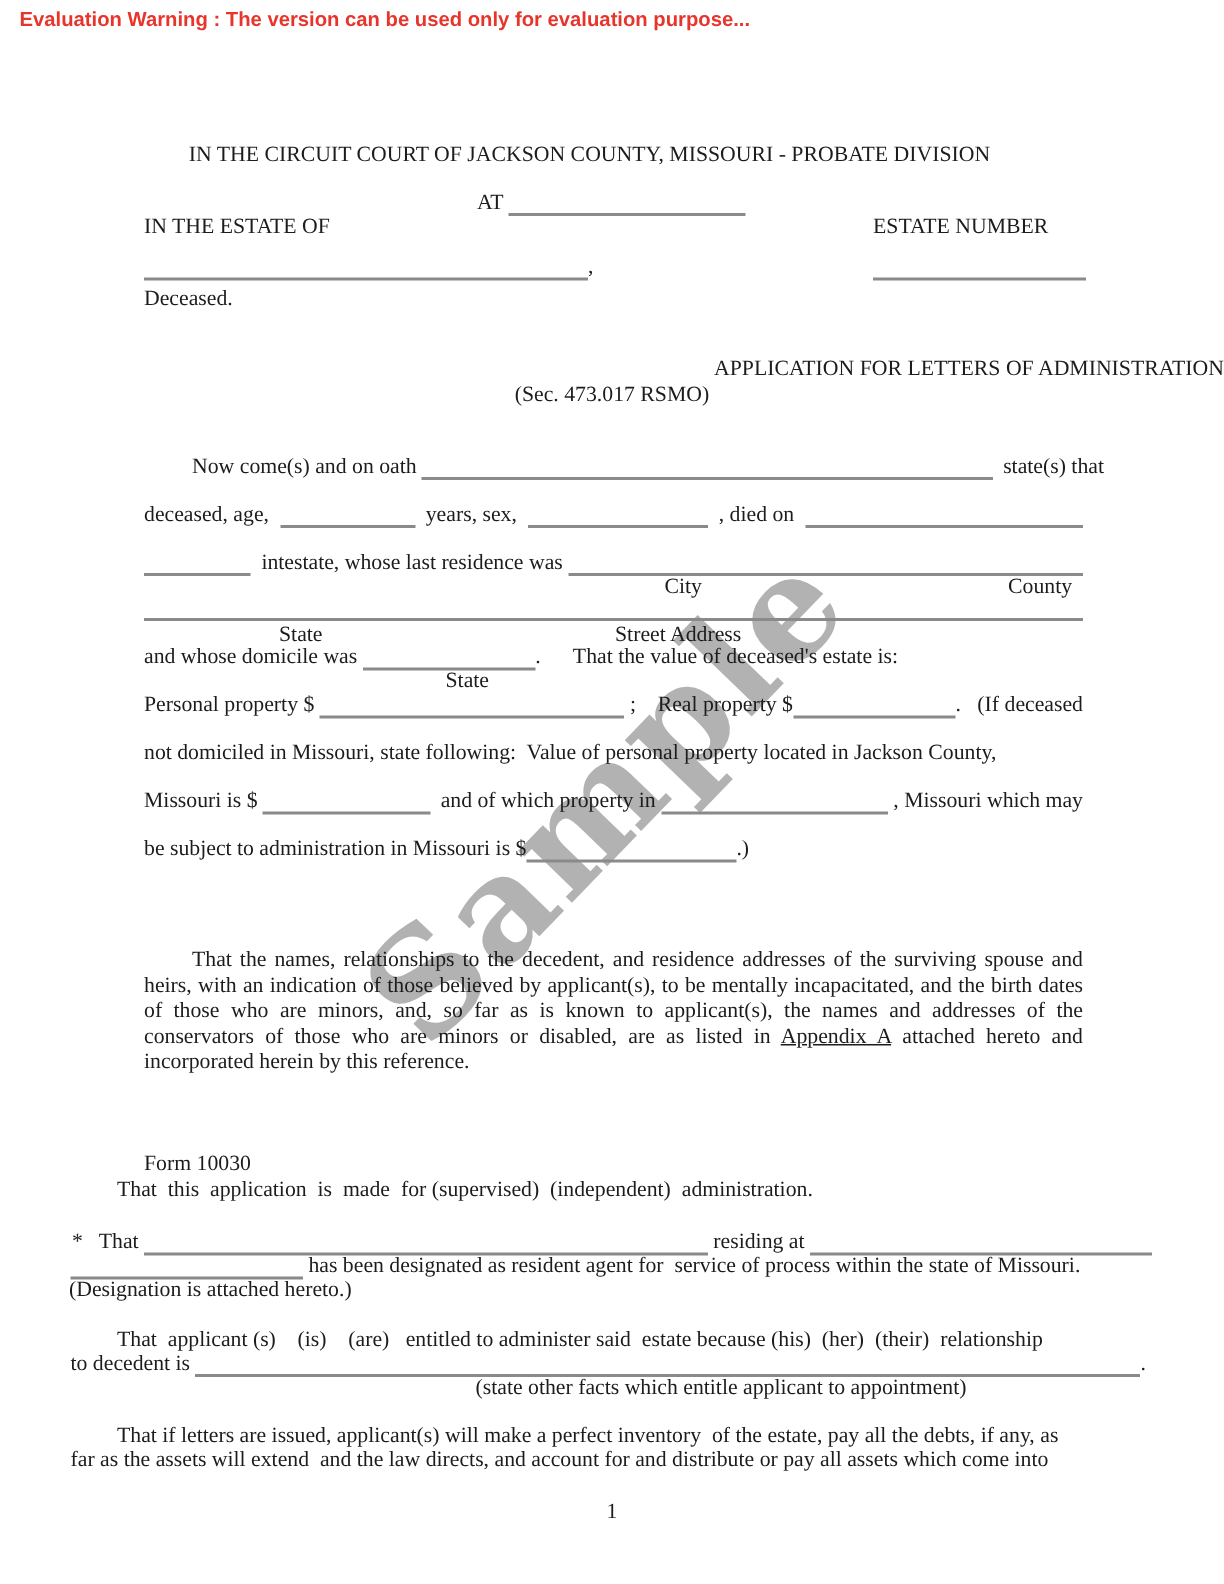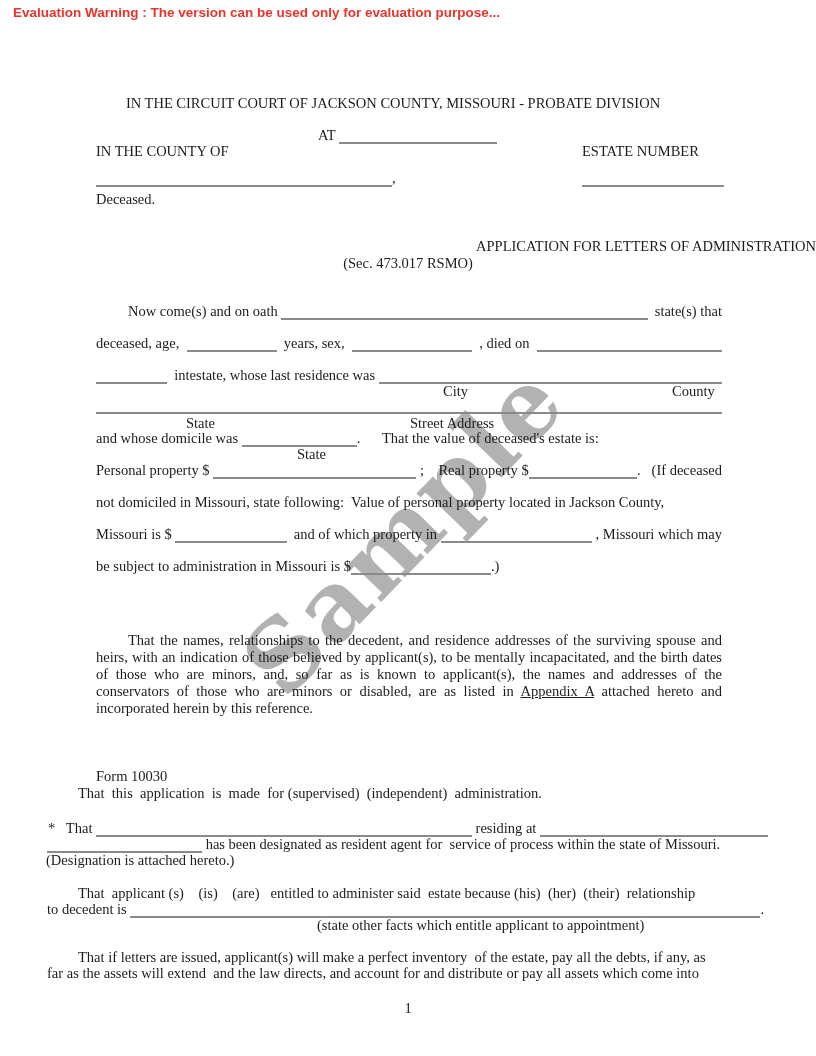--- a/index.html
+++ b/index.html
@@ -53,36 +53,36 @@
 
     <div class="abs warning" style="left: 13px; top: 4px; color: rgb(232, 53, 44);">Evaluation Warning : The version can be used only for evaluation purpose...</div>
 
     <div class="abs center" style="left:-15px; top:95px; width:816px;">IN THE CIRCUIT COURT OF JACKSON COUNTY, MISSOURI - PROBATE DIVISION</div>
 
     <div class="row" style="left:318px; top:127px; height:17px;">
       <span class="t">AT </span>
       <span class="blank" style="width:158px;"></span>
     </div>
 
-    <div class="abs" style="left:96px; top:143px;">IN THE COUNTY OF</div>
+    <div class="abs" style="left:96px; top:143px;">IN THE ESTATE OF</div>
     <div class="abs" style="left:556px; top:143px;margin-left:26px;">ESTATE NUMBER</div>
 
     <div class="row" style="left:96px; right:92px; top:170px; height:17px;">
       <span class="blank" style="width:296px;"></span>
       <span class="t">,</span>
       <span style="flex:1;"></span>
       <span class="blank" style="width:142px;"></span>
     </div>
 
     <div class="abs" style="left:96px; top:191px;">Deceased.</div>
 
     <div class="abs center" style="left:0; top:238px; width:816px;text-align:right;">APPLICATION FOR LETTERS OF ADMINISTRATION</div>
     <div class="abs center" style="left:0; top:255px; width:816px;text-align:center;">(Sec. 473.017 RSMO)</div>
 
-    <div class="row" style="left:128px; right:94px; top:303px; height:17px;align-items:center;">
+    <div class="row" style="left:128px; right:80px; top:303px; height:17px;align-items:center;">
       <span class="t">Now come(s) and on oath </span>
       <span class="blank" style="flex:1;"></span>
       <span class="t">  state(s) that</span>
     </div>
 
     <div class="row" style="left:96px; right:94px; top:335px; height:17px;">
       <span class="t">deceased, age,  </span>
       <span class="blank" style="width:90px;"></span>
       <span class="t">  years, sex,  </span>
       <span class="blank" style="width:120px;"></span>

